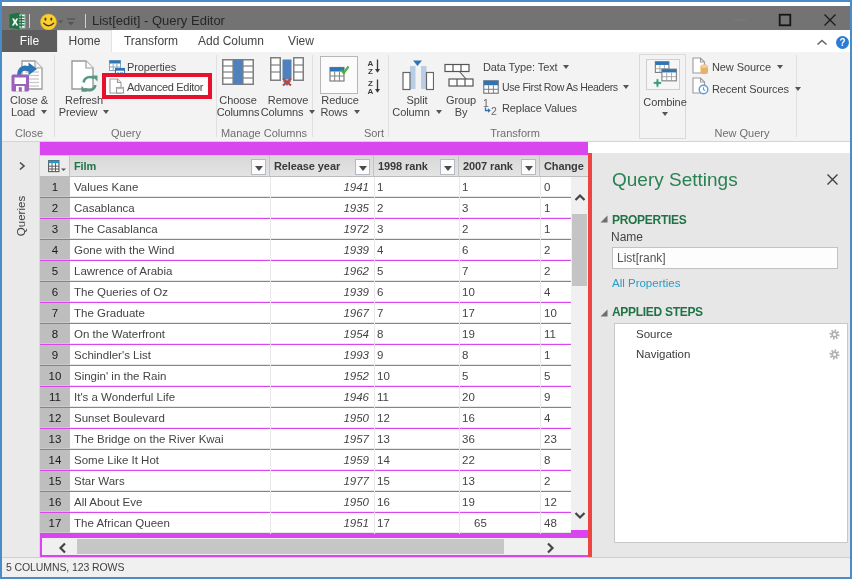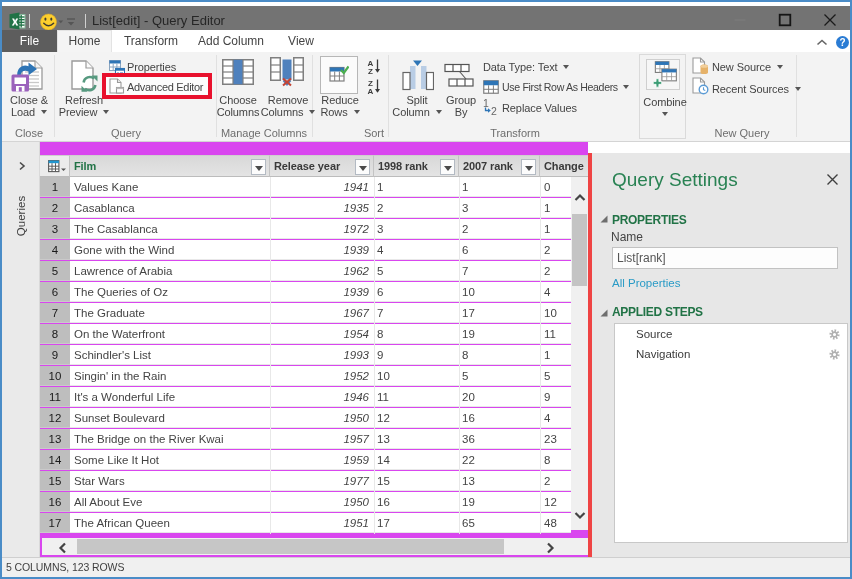--- a/index.html
+++ b/index.html
@@ -460,21 +460,21 @@
           <span class="cv" style="left:170px;width:129px;text-align:right;font-style:italic;">1950</span>
           <span class="cv" style="left:307px">16</span>
           <span class="cv" style="left:392px">19</span>
           <span class="cv" style="left:474px">12</span>
         </div>
     <div class="abs rnum" style="top:371px">17</div>
     <div class="abs drow" style="top:371px">
           <span class="cv" style="left:4px">The African Queen</span>
           <span class="cv" style="left:170px;width:129px;text-align:right;font-style:italic;">1951</span>
           <span class="cv" style="left:307px">17</span>
-          <span class="cv" style="left:392px">65</span>
+          <span class="cv" style="left:404px">65</span>
           <span class="cv" style="left:474px">48</span>
         </div>
     </div>
 
     <div class="abs colline" style="left:230px"></div>
     <div class="abs colline" style="left:334px"></div>
     <div class="abs colline" style="left:419px"></div>
     <div class="abs colline" style="left:500px"></div>
 
     <div class="abs" id="vscroll">

